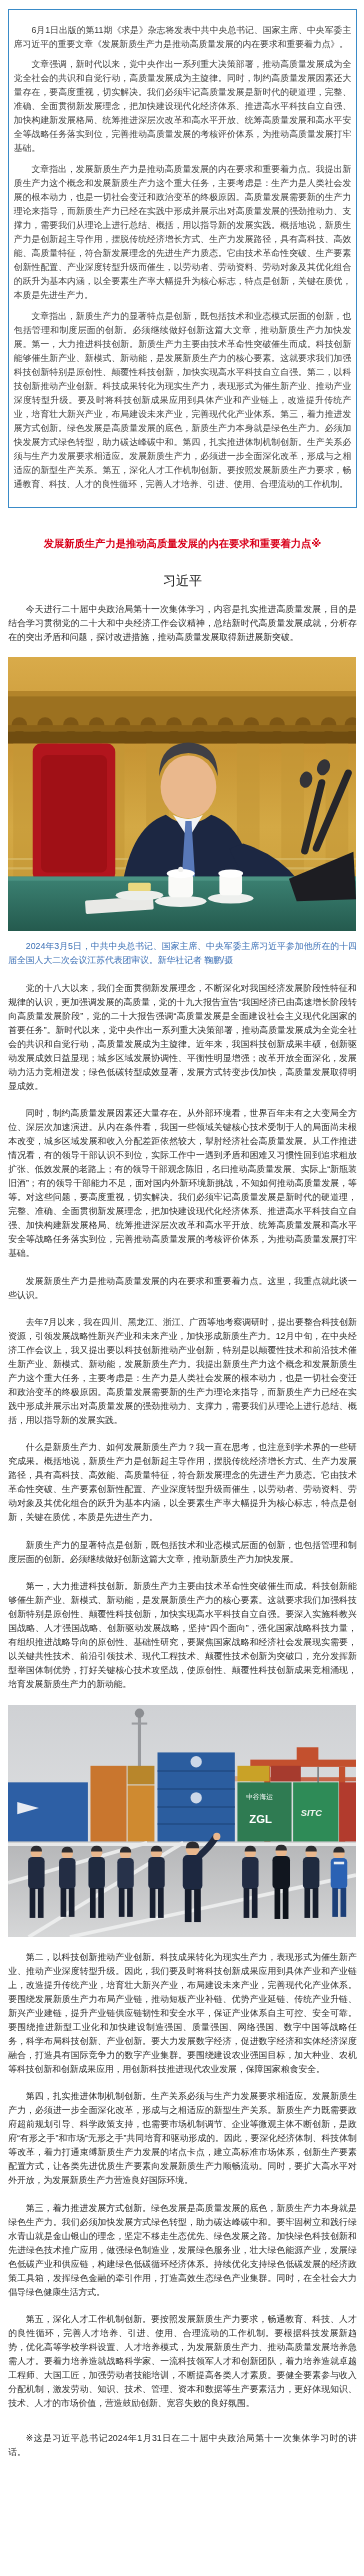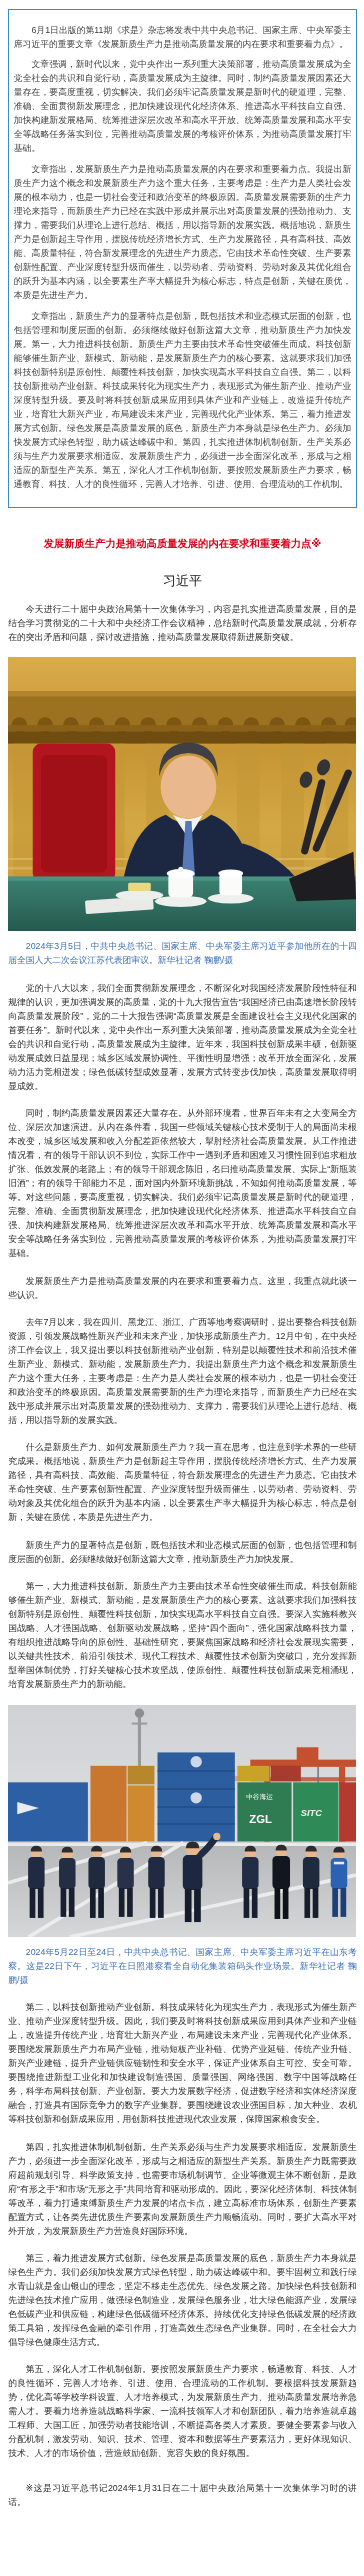--- a/index.html
+++ b/index.html
@@ -282,23 +282,20 @@
             <path d="M-11 16 Q-11 5 0 5 Q11 5 11 16 Z" fill="#2c2c30"></path>
           <rect x="-16" y="27" width="32" height="60" rx="8" fill="#2b62b4"></rect>
           <rect x="-10" y="34" width="20" height="5" fill="#e8edf4"></rect>
           <rect x="-13" y="85" width="11" height="56" fill="#1c3f78"></rect>
             <rect x="3" y="85" width="11" height="56" fill="#1c3f78"></rect>
         </g>
       </g>
     </svg>
   </figure>
 
-  <p class="caption">
-    <span>2024年5月22日至24日，中共中央总书记、国家主席、中央军委主席习近平在山东考察。这是22日下午，习近平在日照港察看全自动化集装箱码头作业场景。</span><span class="credit">新华社记者 鞠鹏/摄</span>
-  </p>
 
   <p class="para body-p">
     <strong>第二，以科技创新推动产业创新。</strong><span>科技成果转化为现实生产力，表现形式为催生新产业、推动产业深度转型升级。因此，我们要及时将科技创新成果应用到具体产业和产业链上，改造提升传统产业，培育壮大新兴产业，布局建设未来产业，完善现代化产业体系。要围绕发展新质生产力布局产业链，推动短板产业补链、优势产业延链、传统产业升链、新兴产业建链，提升产业链供应链韧性和安全水平，保证产业体系自主可控、安全可靠。要围绕推进新型工业化和加快建设制造强国、质量强国、网络强国、数字中国等战略任务，科学布局科技创新、产业创新。要大力发展数字经济，促进数字经济和实体经济深度融合，打造具有国际竞争力的数字产业集群。要围绕建设农业强国目标，加大种业、农机等科技创新和创新成果应用，用创新科技推进现代农业发展，保障国家粮食安全。</span>
   </p>
 
   <p class="para body-p">
     <strong>第四，扎实推进体制机制创新。</strong><span>生产关系必须与生产力发展要求相适应。发展新质生产力，必须进一步全面深化改革，形成与之相适应的新型生产关系。新质生产力既需要政府超前规划引导、科学政策支持，也需要市场机制调节、企业等微观主体不断创新，是政府“有形之手”和市场“无形之手”共同培育和驱动形成的。因此，要深化经济体制、科技体制等改革，着力打通束缚新质生产力发展的堵点卡点，建立高标准市场体系，创新生产要素配置方式，让各类先进优质生产要素向发展新质生产力顺畅流动。同时，要扩大高水平对外开放，为发展新质生产力营造良好国际环境。</span>
   </p>
 
   <p class="para body-p">

